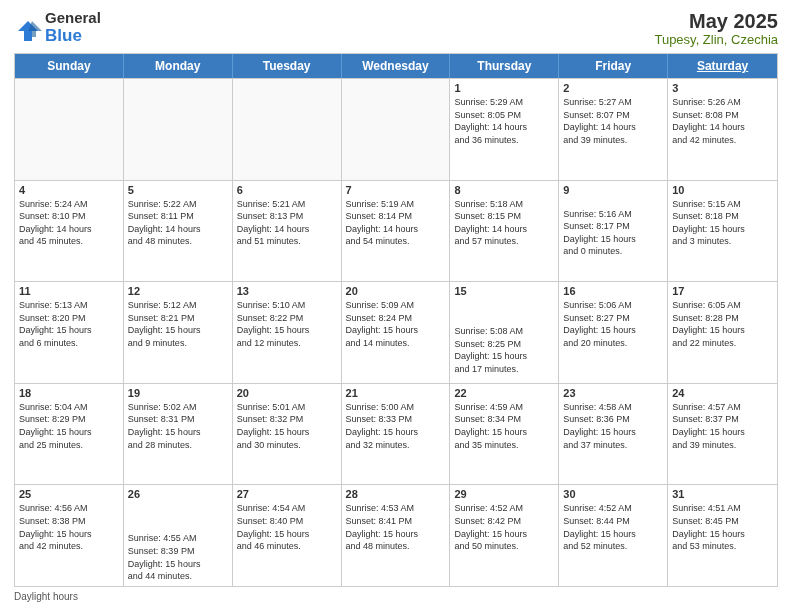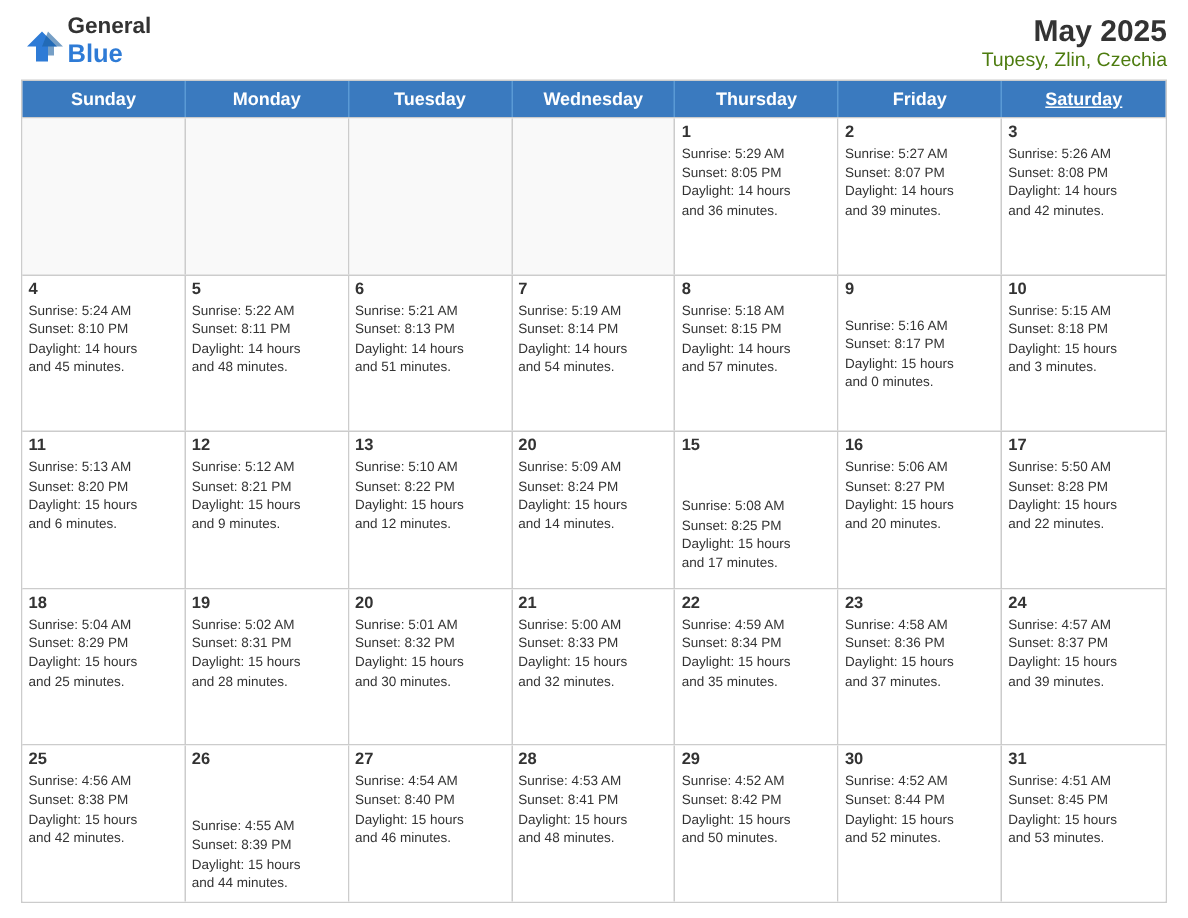--- a/index.html
+++ b/index.html
@@ -269,21 +269,21 @@
           </div>
           <div class="cal-cell">
             <span class="day-num">16</span>
             <div class="cell-text" style="white-space: pre-line;">Sunrise: 5:06 AM
 Sunset: 8:27 PM
 Daylight: 15 hours
 and 20 minutes.</div>
           </div>
           <div class="cal-cell">
             <span class="day-num">17</span>
-            <div class="cell-text" style="white-space: pre-line;">Sunrise: 5:50 AM
+            <div class="cell-text" style="white-space: pre-line;">Sunrise: 6:05 AM
 Sunset: 8:28 PM
 Daylight: 15 hours
 and 22 minutes.</div>
           </div>
         </div>
         <div class="cal-row">
           <div class="cal-cell">
             <span class="day-num">18</span>
             <div class="cell-text" style="white-space: pre-line;">Sunrise: 5:04 AM
 Sunset: 8:29 PM
@@ -380,13 +380,14 @@
             <span class="day-num">31</span>
             <div class="cell-text" style="white-space: pre-line;">Sunrise: 4:51 AM
 Sunset: 8:45 PM
 Daylight: 15 hours
 and 53 minutes.</div>
           </div>
         </div>
       </div>
   </div>
 
+  <div class="footer-note">Daylight hours</div>
 </div>
 
 </body></html>

